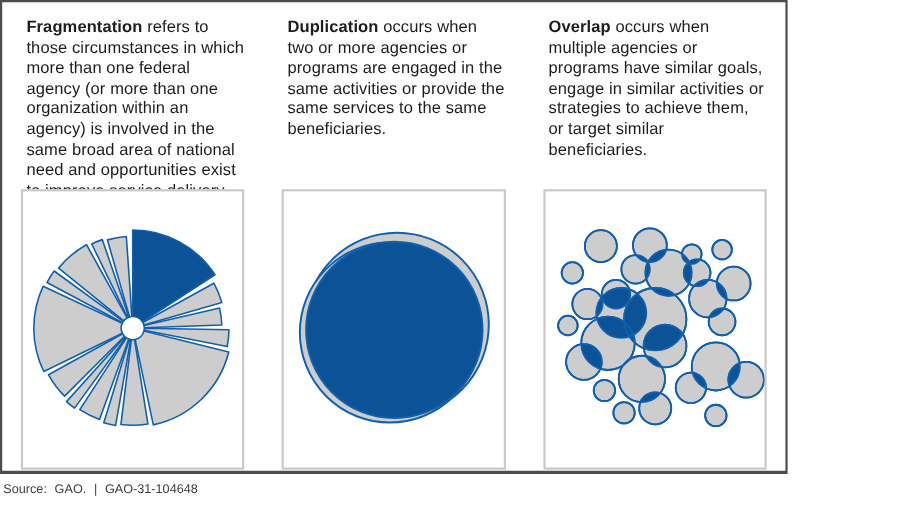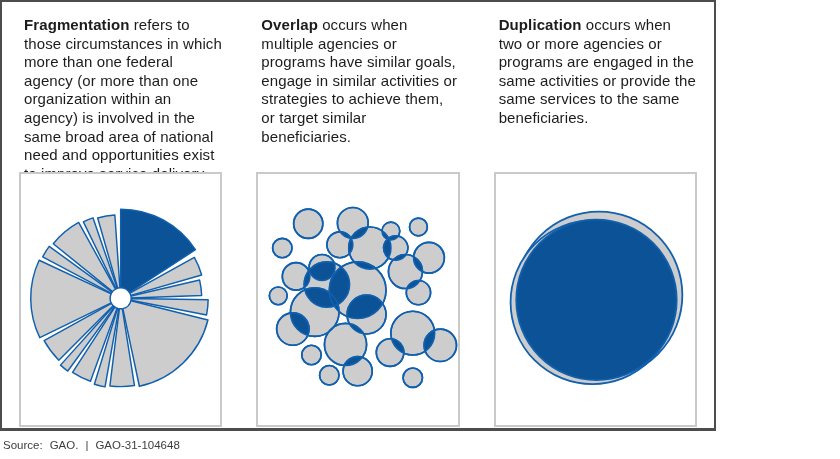--- a/index.html
+++ b/index.html
@@ -46,20 +46,31 @@
             <path d="M 125.03 138.84 L 140.05 233.66 A 109.00 109.00 0 0 1 109.72 234.19 L 121.42 138.90 A 13.00 13.00 0 0 0 125.03 138.84 Z" fill="#cdcdcd" stroke="#1160ae" stroke-width="1.8" stroke-linejoin="round"></path>
             <path d="M 120.74 138.80 L 103.73 235.31 A 111.00 111.00 0 0 1 90.55 232.15 L 119.20 138.43 A 13.00 13.00 0 0 0 120.74 138.80 Z" fill="#cdcdcd" stroke="#1160ae" stroke-width="1.8" stroke-linejoin="round"></path>
             <path d="M 118.55 138.22 L 85.72 228.43 A 109.00 109.00 0 0 1 63.63 217.42 L 115.92 136.90 A 13.00 13.00 0 0 0 118.55 138.22 Z" fill="#cdcdcd" stroke="#1160ae" stroke-width="1.8" stroke-linejoin="round"></path>
             <path d="M 115.36 136.52 L 57.76 215.80 A 111.00 111.00 0 0 1 48.73 208.49 L 114.30 135.66 A 13.00 13.00 0 0 0 115.36 136.52 Z" fill="#cdcdcd" stroke="#1160ae" stroke-width="1.8" stroke-linejoin="round"></path>
             <path d="M 113.81 135.19 L 46.63 202.37 A 108.00 108.00 0 0 1 28.54 178.36 L 111.63 132.30 A 13.00 13.00 0 0 0 113.81 135.19 Z" fill="#cdcdcd" stroke="#1160ae" stroke-width="1.8" stroke-linejoin="round"></path>
             <path d="M 111.32 131.70 L 23.23 174.66 A 111.00 111.00 0 0 1 22.40 79.09 L 111.22 120.51 A 13.00 13.00 0 0 0 111.32 131.70 Z" fill="#cdcdcd" stroke="#1160ae" stroke-width="1.8" stroke-linejoin="round"></path>
             <path d="M 111.52 119.90 L 26.76 74.83 A 109.00 109.00 0 0 1 34.82 61.93 L 112.48 118.36 A 13.00 13.00 0 0 0 111.52 119.90 Z" fill="#cdcdcd" stroke="#1160ae" stroke-width="1.8" stroke-linejoin="round"></path>
             <path d="M 112.90 117.82 L 39.85 58.66 A 107.00 107.00 0 0 1 71.13 32.42 L 116.70 114.63 A 13.00 13.00 0 0 0 112.90 117.82 Z" fill="#cdcdcd" stroke="#1160ae" stroke-width="1.8" stroke-linejoin="round"></path>
             <path d="M 117.30 114.32 L 76.97 31.63 A 105.00 105.00 0 0 1 88.82 26.72 L 118.77 113.71 A 13.00 13.00 0 0 0 117.30 114.32 Z" fill="#cdcdcd" stroke="#1160ae" stroke-width="1.8" stroke-linejoin="round"></path>
             <path d="M 119.42 113.50 L 94.61 26.99 A 103.00 103.00 0 0 1 115.82 23.25 L 122.09 113.03 A 13.00 13.00 0 0 0 119.42 113.50 Z" fill="#cdcdcd" stroke="#1160ae" stroke-width="1.8" stroke-linejoin="round"></path>
+          </svg>
+      </div>
+    </div>
+
+    <div class="column">
+      <p class="definition"><strong>Duplication</strong> <span>occurs when two or more agencies or programs are engaged in the same activities or provide the same services to the same beneficiaries.</span></p>
+      <div class="panel">
+        <svg xmlns="http://www.w3.org/2000/svg" viewBox="0 0 246 255">
+            <circle cx="127" cy="122" r="103" fill="#cdcdcd" stroke="#1160ae" stroke-width="2.2"></circle>
+            <circle cx="119" cy="131" r="101" fill="#cdcdcd" stroke="#1160ae" stroke-width="2.2"></circle>
+            <circle cx="124" cy="128" r="99" fill="#0c5296" stroke="#1160ae" stroke-width="2.2"></circle>
           </svg>
       </div>
     </div>
 
     <div class="column">
       <p class="definition"><strong>Overlap</strong> <span>occurs when multiple agencies or programs have similar goals, engage in similar activities or strategies to achieve them, or target similar beneficiaries.</span></p>
       <div class="panel">
         <svg xmlns="http://www.w3.org/2000/svg" viewBox="0 0 246 255">
             <defs>
               <clipPath id="cp1_5">
@@ -198,29 +209,18 @@
             <circle cx="123" cy="216" r="18" fill="none" stroke="#1160ae" stroke-width="2"></circle>
             <circle cx="88" cy="221" r="12" fill="none" stroke="#1160ae" stroke-width="2"></circle>
             <circle cx="191" cy="169" r="27" fill="none" stroke="#1160ae" stroke-width="2"></circle>
             <circle cx="163" cy="193" r="17" fill="none" stroke="#1160ae" stroke-width="2"></circle>
             <circle cx="225" cy="184" r="20" fill="none" stroke="#1160ae" stroke-width="2"></circle>
             <circle cx="191" cy="224" r="12" fill="none" stroke="#1160ae" stroke-width="2"></circle>
           </svg>
       </div>
     </div>
 
-    <div class="column">
-      <p class="definition"><strong>Duplication</strong> <span>occurs when two or more agencies or programs are engaged in the same activities or provide the same services to the same beneficiaries.</span></p>
-      <div class="panel">
-        <svg xmlns="http://www.w3.org/2000/svg" viewBox="0 0 246 255">
-            <circle cx="127" cy="122" r="103" fill="#cdcdcd" stroke="#1160ae" stroke-width="2.2"></circle>
-            <circle cx="119" cy="131" r="101" fill="#cdcdcd" stroke="#1160ae" stroke-width="2.2"></circle>
-            <circle cx="124" cy="128" r="99" fill="#0c5296" stroke="#1160ae" stroke-width="2.2"></circle>
-          </svg>
-      </div>
-    </div>
-
   </div>
 
   <div class="footer">
     <span class="part">Source:</span><span class="part">GAO.</span><span class="part">|</span><span>GAO-31-104648</span>
   </div>
 </div>
 
 </body></html>

